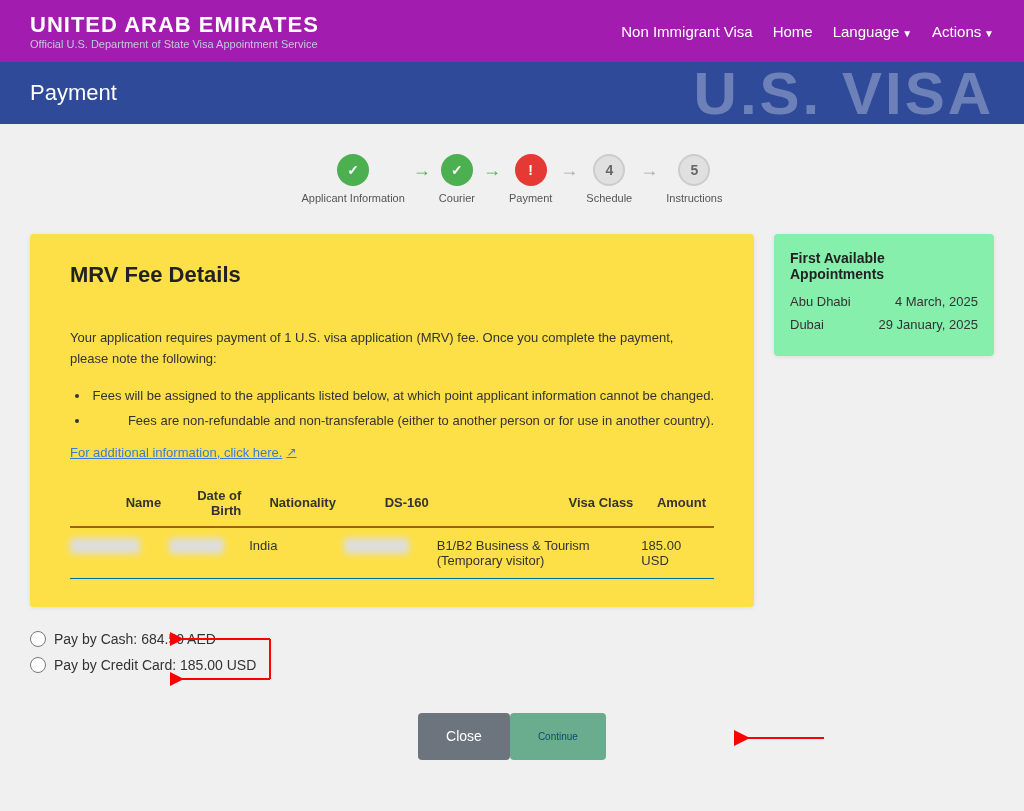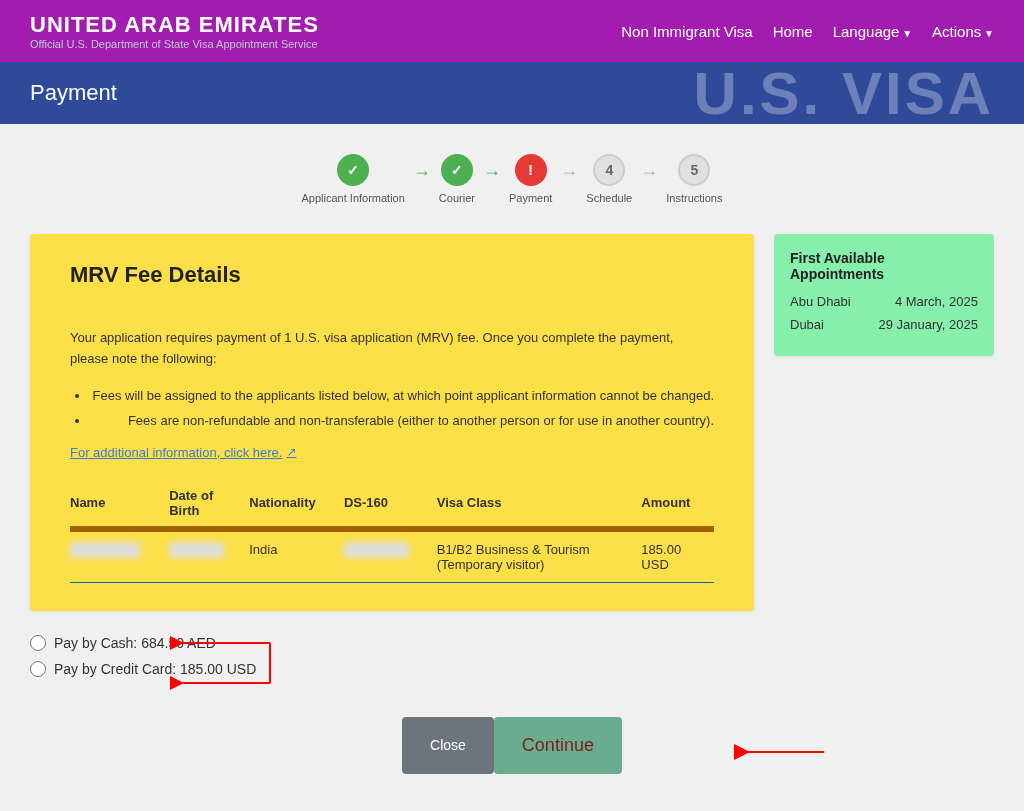--- a/index.html
+++ b/index.html
@@ -184,25 +184,25 @@
       font-size: 12px;
     }
 
     
     .fee-table {
       width: 100%;
       border-collapse: collapse;
       font-size: 13px;
     }
     .fee-table th {
-      text-align: left;
+      text-align: right;
       padding: 8px 8px 8px 0;
       color: #333;
       font-weight: bold;
-      border-bottom: 6px solid #a16207;
+      border-bottom: 2px solid #a16207;
     }
     .fee-table td {
       padding: 10px 8px 10px 0;
       color: #333;
       border-bottom: 1px solid #0369a1;
       vertical-align: top;
     }
     .blurred-cell {
       display: inline-block;
       background: #ddd;
@@ -278,25 +278,25 @@
       background: #6c757d;
       color: #fff;
       border: none;
       padding: 10px 28px;
       border-radius: 4px;
       font-size: 14px;
       cursor: pointer;
     }
     .btn-continue {
       background: #6aad8e;
-      color: #7f1d1d;
+      color: #0c4a6e;
       border: none;
       padding: 18px 28px;
       border-radius: 4px;
-      font-size: 18px;
+      font-size: 10px;
       cursor: pointer;
     }
   </style>
 </head>
 <body>
 
 <header class="header">
   <div class="header-left">
     <div class="header-title">United Arab Emirates</div>
     <div class="header-subtitle">Official U.S. Department of State Visa Appointment Service</div>

